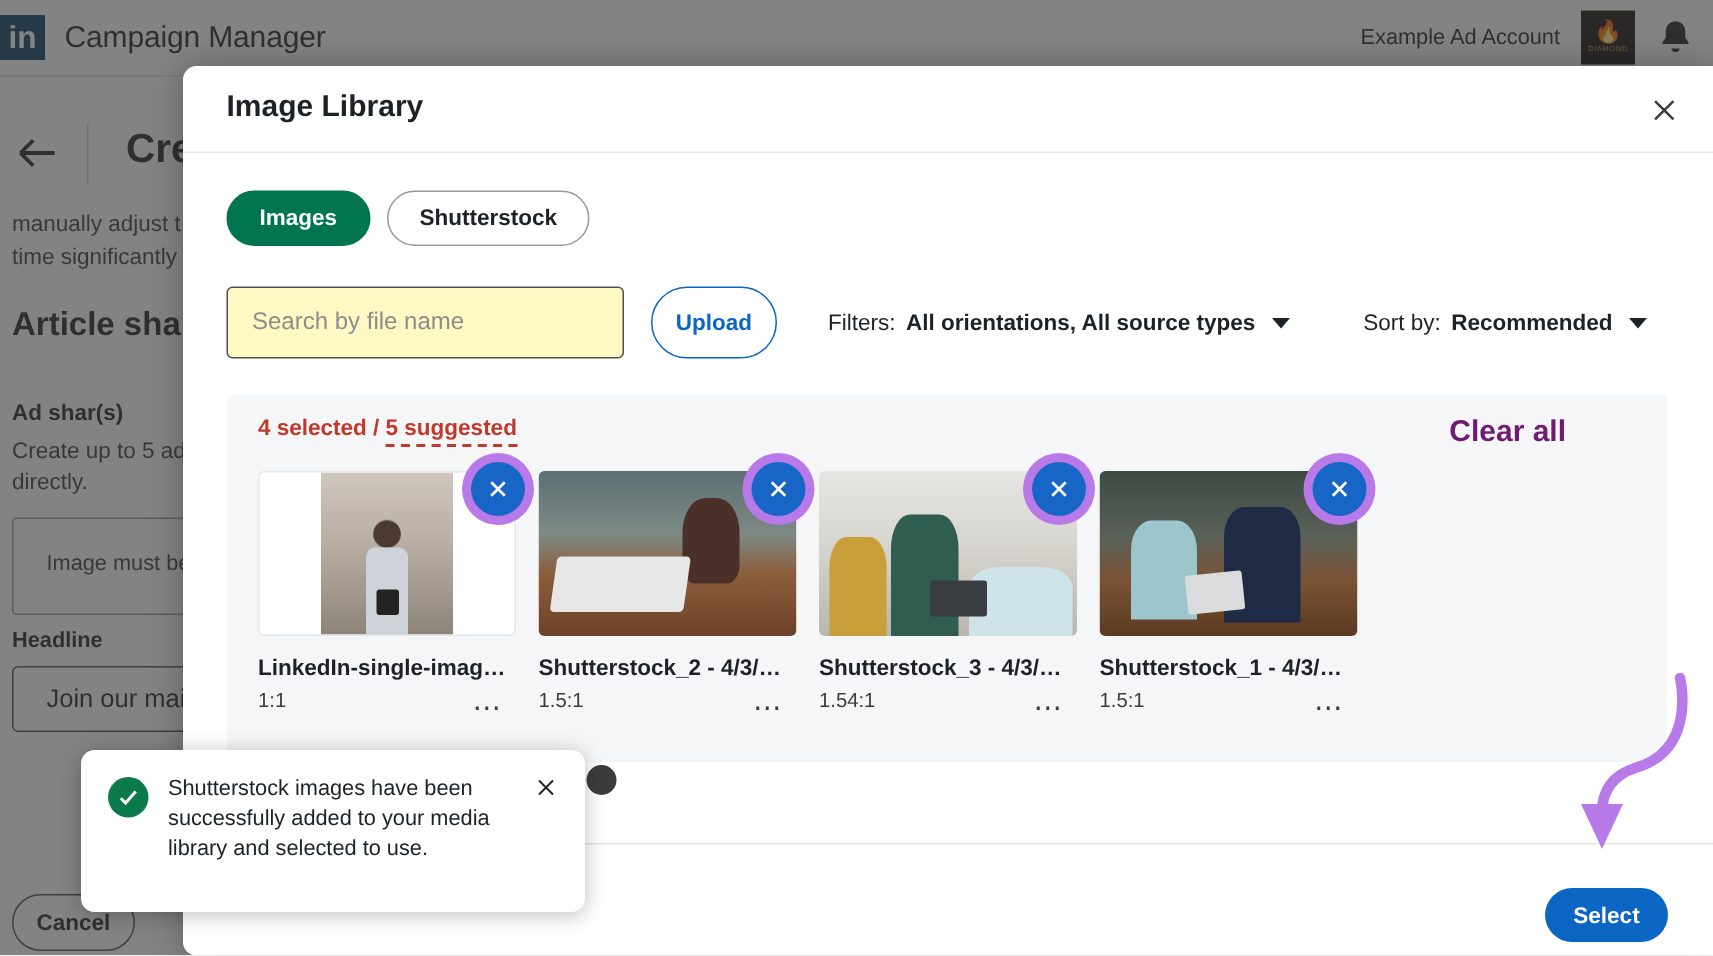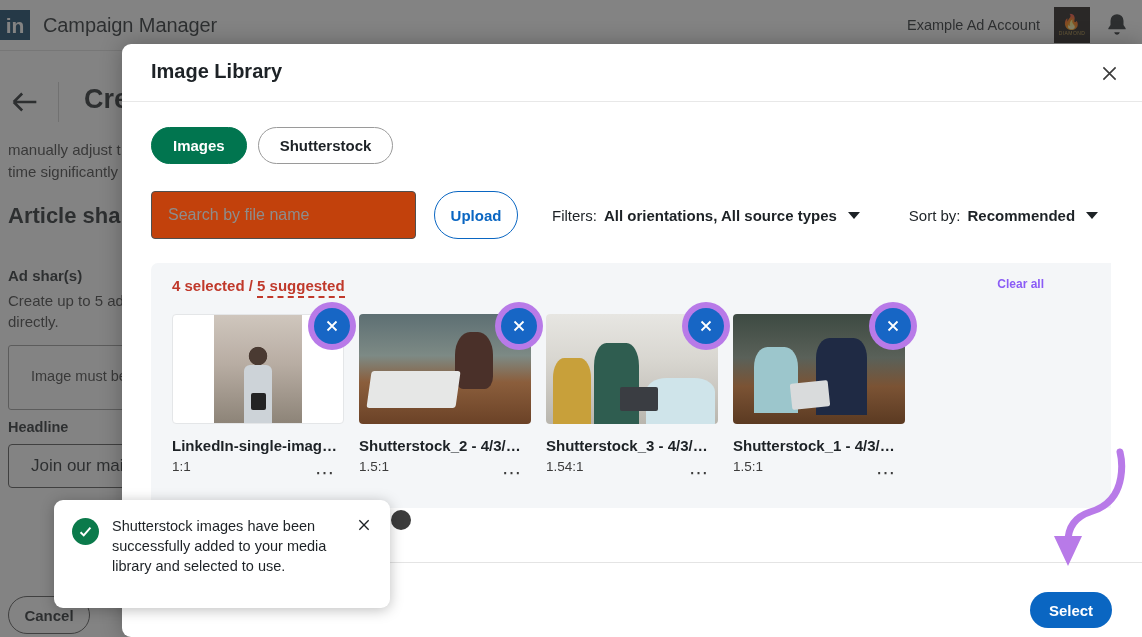--- a/index.html
+++ b/index.html
@@ -79,21 +79,21 @@
     height:37px; border-radius:19px; padding:0 21px;
     display:flex; align-items:center; justify-content:center;
     font-size:15px; font-weight:700; cursor:pointer; white-space:nowrap;
   }
   .pill.active { background:#01754f; color:#fff; border:1px solid #01754f; }
   .pill.idle { background:#fff; color:#1d2226; border:1px solid #9a9a9a; }
 
   .toolbar { position:relative; margin:27px 0 0 29px; display:flex; align-items:center; }
   .search-box {
     width:265px; height:48px; border:1px solid #4f4f4f; border-radius:4px;
-    display:flex; align-items:center; background:#c2410c;
+    display:flex; align-items:center; background:#fef9c3;
   }
   .search-box input {
     border:0; outline:0; background:transparent; width:100%;
     padding:0 16px; font-size:16px; color:#1d2226;
     font-family:"Liberation Sans", sans-serif;
   }
   .search-box input::placeholder { color:#8d8d8d; }
   .upload-btn {
     margin-left:18px; width:84px; height:48px;
     border:1px solid #0a66c2; border-radius:24px; color:#0a66c2;
@@ -107,21 +107,21 @@
   .caret { width:0; height:0; border-left:6px solid transparent; border-right:6px solid transparent; border-top:7px solid #1d2226; margin-left:4px; }
 
   .gallery {
     position:absolute; left:151px; top:263px; width:960px; height:245px;
     background:#f4f6f8; border-radius:7px 0 0 7px;
   }
   .gal-head { position:relative; height:46px; }
   .sel-count { position:absolute; left:21px; top:14px; font-size:15px; font-weight:700; color:#c0392b; }
   .sel-count .slash { color:#c0392b; font-weight:700; }
   .sel-sug { color:#c0392b; font-weight:700; border-bottom:2px dashed #c0392b; padding-bottom:2px; cursor:pointer; }
-  .clear-all { position:absolute; right:67px; top:14px; font-size:12px; font-weight:700; color:#8b5cf6; cursor:pointer; }
+  .clear-all { position:absolute; right:67px; top:14px; font-size:20px; font-weight:700; color:#701a75; cursor:pointer; }
 
   .cards { position:absolute; left:21px; top:51px; display:flex; gap:15px; }
   .card { width:172px; position:relative; }
   .thumb {
     position:relative; width:172px; height:110px;
     background:#fff; border:1px solid #e4e6e8; border-radius:4px;
     overflow:hidden; cursor:pointer;
   }
   .thumb.wide { border:0; }
   .thumb .ph { position:absolute; inset:0; }

